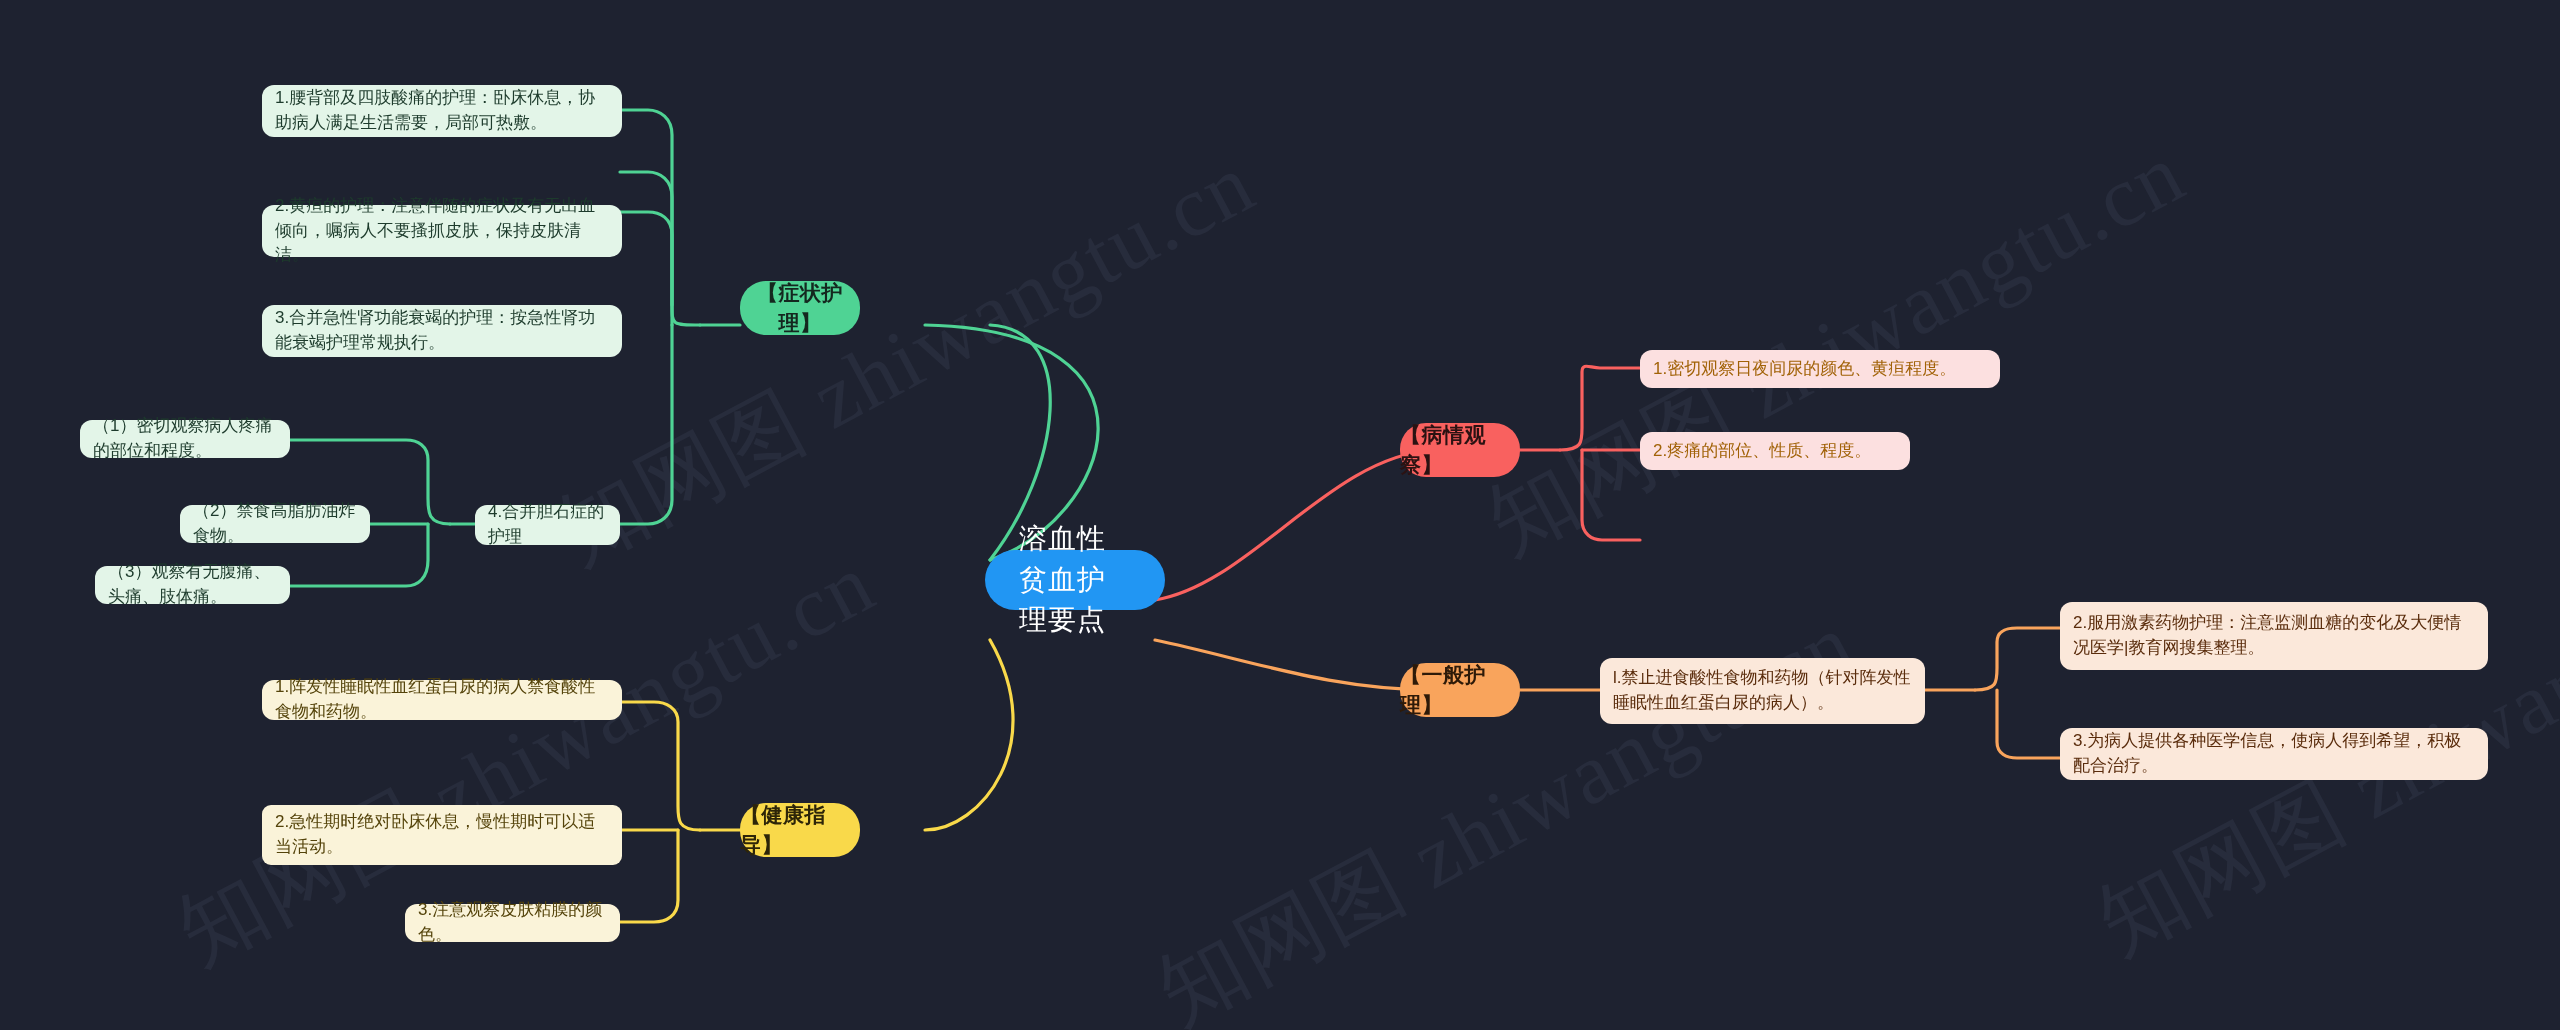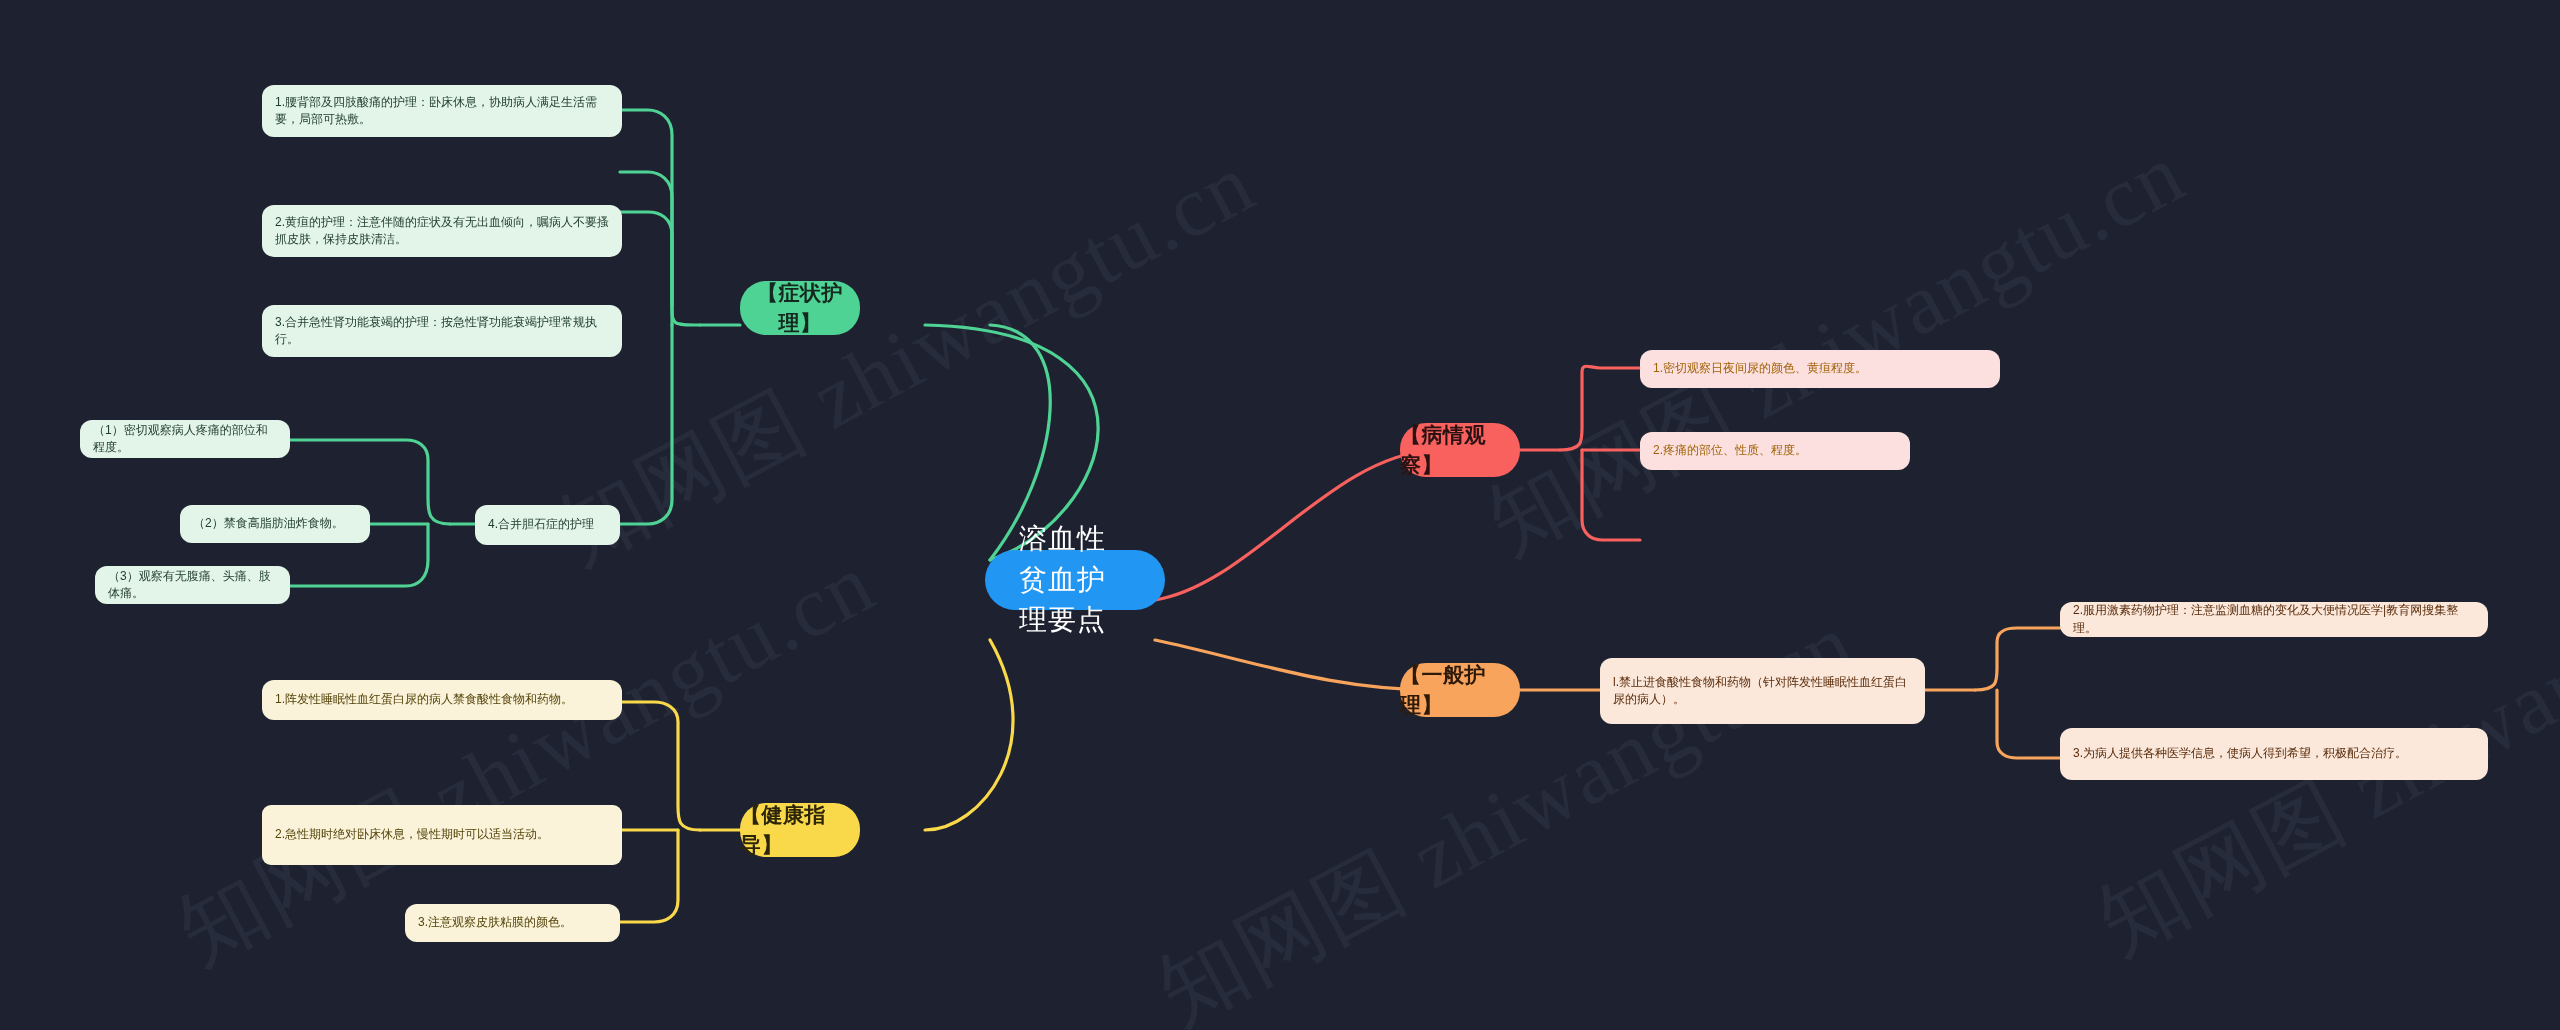--- a/index.html
+++ b/index.html
@@ -53,21 +53,21 @@
     font-weight:bold;
     letter-spacing:.5px;
   }
   .br-green{background:#4fd394;color:#14281f;}
   .br-red{background:#f9615f;color:#2b1212;}
   .br-orange{background:#f9a45c;color:#2e1a08;}
   .br-yellow{background:#f9d94a;color:#2d2508;}
 
   .leaf{
     border-radius:12px;
-    font-size:12px;
+    font-size:17px;
     padding:9px 13px;
     align-items:center;
   }
   .lf-green{background:#e3f5e8;color:#1d3b2c;}
   .lf-red{background:#fce0e0;color:#a16207;}
   .lf-orange{background:#fbe8da;color:#5a2c0c;}
   .lf-yellow{background:#faf3d9;color:#54430a;}
 </style>
 </head>
 <body>
@@ -136,21 +136,21 @@
   <div class="node leaf lf-green" style="left:95px;top:566px;width:195px;height:38px;">（3）观察有无腹痛、头痛、肢体痛。</div>
 
   <div class="node branch br-red" style="left:1400px;top:423px;width:120px;height:54px;">【病情观察】</div>
 
   <div class="node leaf lf-red" style="left:1640px;top:350px;width:360px;height:38px;">1.密切观察日夜间尿的颜色、黄疸程度。</div>
   <div class="node leaf lf-red" style="left:1640px;top:432px;width:270px;height:38px;">2.疼痛的部位、性质、程度。</div>
 
   <div class="node branch br-orange" style="left:1400px;top:663px;width:120px;height:54px;">【一般护理】</div>
 
   <div class="node leaf lf-orange" style="left:1600px;top:658px;width:325px;height:66px;">l.禁止进食酸性食物和药物（针对阵发性睡眠性血红蛋白尿的病人）。</div>
-  <div class="node leaf lf-orange" style="left:2060px;top:602px;width:428px;height:35px;">2.服用激素药物护理：注意监测血糖的变化及大便情况医学|教育网搜集整理。</div>
+  <div class="node leaf lf-orange" style="left:2060px;top:602px;width:428px;height:68px;">2.服用激素药物护理：注意监测血糖的变化及大便情况医学|教育网搜集整理。</div>
   <div class="node leaf lf-orange" style="left:2060px;top:728px;width:428px;height:52px;">3.为病人提供各种医学信息，使病人得到希望，积极配合治疗。</div>
 
   <div class="node branch br-yellow" style="left:740px;top:803px;width:120px;height:54px;">【健康指导】</div>
 
   <div class="node leaf lf-yellow" style="left:262px;top:680px;width:360px;height:40px;">1.阵发性睡眠性血红蛋白尿的病人禁食酸性食物和药物。</div>
   <div class="node leaf lf-yellow" style="left:262px;top:805px;width:360px;height:60px;border-radius:9px;">2.急性期时绝对卧床休息，慢性期时可以适当活动。</div>
   <div class="node leaf lf-yellow" style="left:405px;top:904px;width:215px;height:38px;">3.注意观察皮肤粘膜的颜色。</div>
 
 </div>
 

